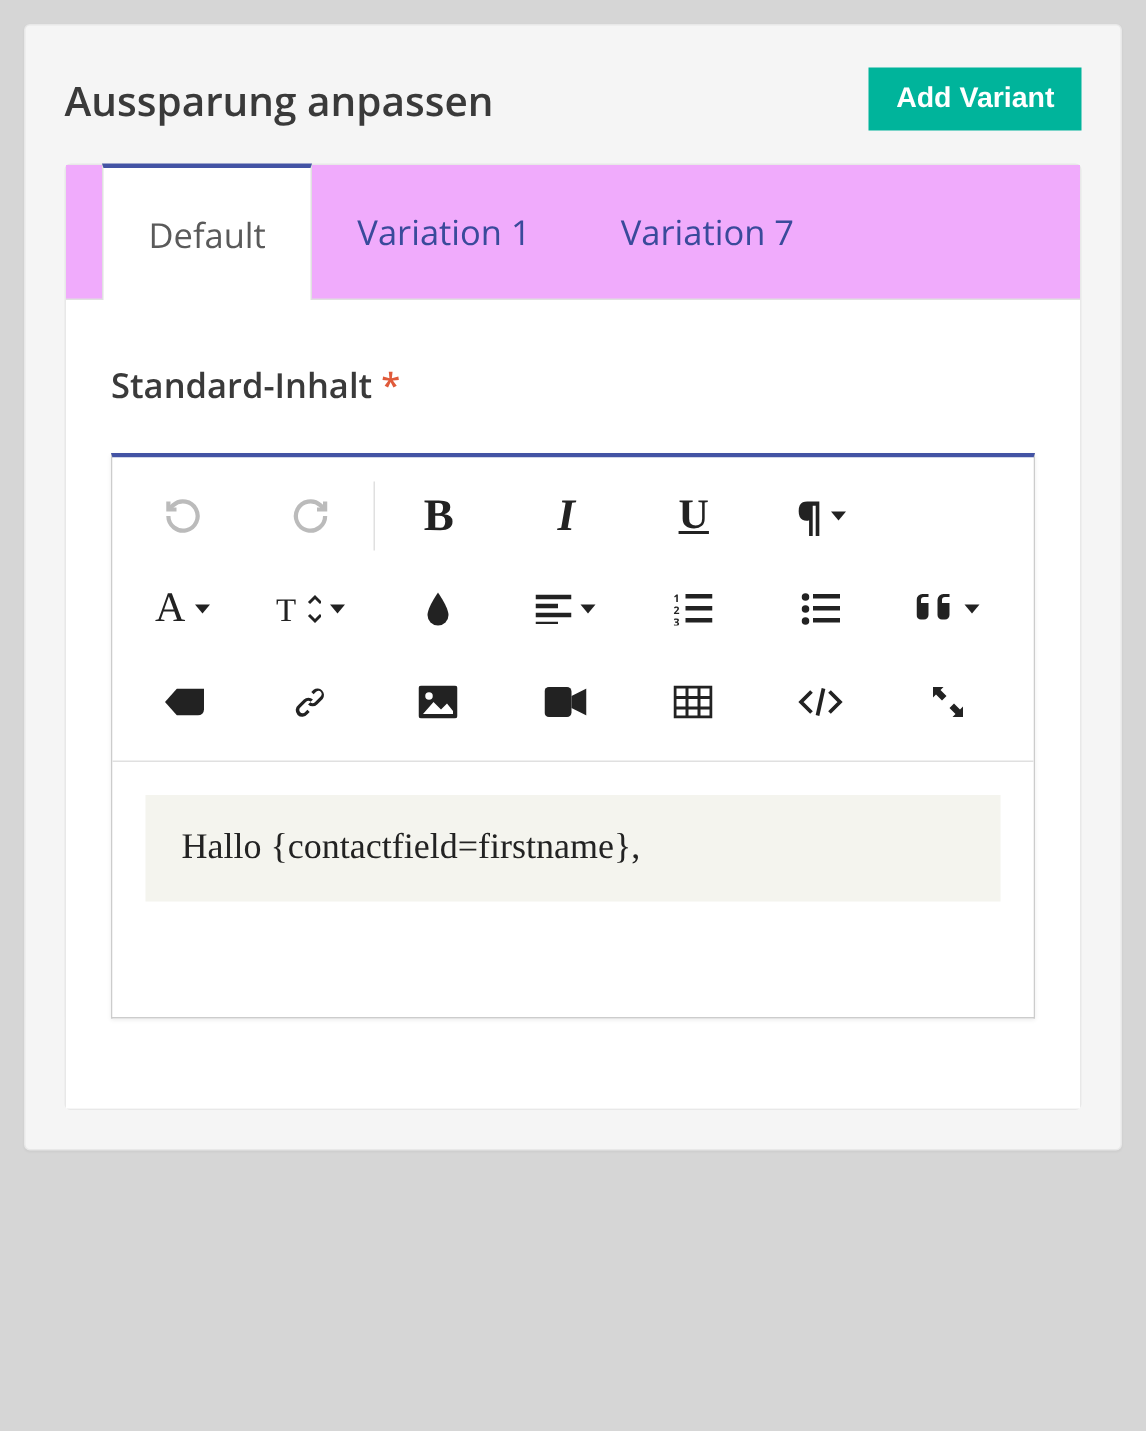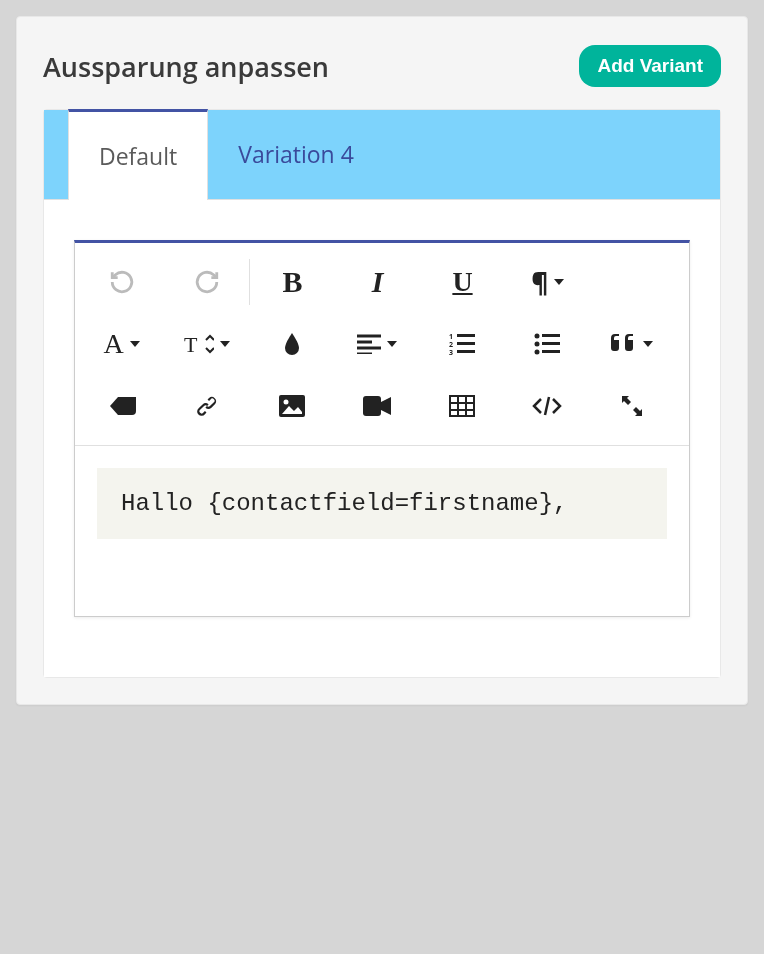--- a/index.html
+++ b/index.html
@@ -25,40 +25,40 @@
   .panel-title {
     font-size: 27px;
     font-weight: 600;
     color: #3a3a3a;
     text-align: right;
   }
   .btn-add {
     background: #00b49b;
     color: #fff;
     border: none;
-    border-radius: 16px;
+    border-radius: 0;
     padding: 10px 18px;
     font-size: 19px;
     font-weight: 700;
     cursor: pointer;
     text-align: center;
   }
   .tabs-container {
     margin: 0 26px 26px 26px;
     background: #f1f1f1;
     border: 1px solid #e8e8e8;
     border-radius: 4px;
   }
   .tabs {
     display: flex;
     flex-wrap: wrap;
     gap: 0;
     padding: 0 24px;
     border-bottom: 1px solid #e0e0e0;
-    background: #7dd3fc;
+    background: #f0abfc;
   }
   .tab {
     padding: 28px 30px;
     font-size: 23px;
     color: #3a4a9b;
     cursor: pointer;
     background: transparent;
     border: none;
   }
   .tab.active {
@@ -120,41 +120,46 @@
   }
   .editor-body {
     padding: 22px;
     min-height: 170px;
     background: #fff;
   }
   .content-block {
     background: #f4f4ee;
     padding: 22px 24px;
     font-size: 24px;
-    font-family: Liberation Mono, monospace;
+    font-family: Liberation Serif, serif;
     color: #222;
   }
   svg { display: block; }
 </style>
 </head>
 <body>
 
 <div class="panel">
   <div class="panel-header">
     <div class="panel-title">Aussparung anpassen</div>
     <button class="btn-add">Add Variant</button>
   </div>
 
   <div class="tabs-container">
     <div class="tabs">
       <div class="tab active">Default</div>
-      <div class="tab">Variation 4</div>
+      <div class="tab">Variation 1</div>
+      <div class="tab">Variation 7</div>
     </div>
 
     <div class="tab-content">
+      <div class="field-label">
+        <span>Standard-Inhalt</span>
+        <span class="required">*</span>
+      </div>
 
       <div class="editor">
         <div class="toolbar">
 
           <div class="toolbar-row">
             <div class="tool-btn disabled">
               <svg width="26" height="26" viewBox="0 0 24 24" fill="none" stroke="currentColor" stroke-width="2.6">
                   <path d="M3 12a9 9 0 1 0 3-6.7L3 8"></path>
                   <polyline points="3 3 3 8 8 8"></polyline>
                 </svg>

